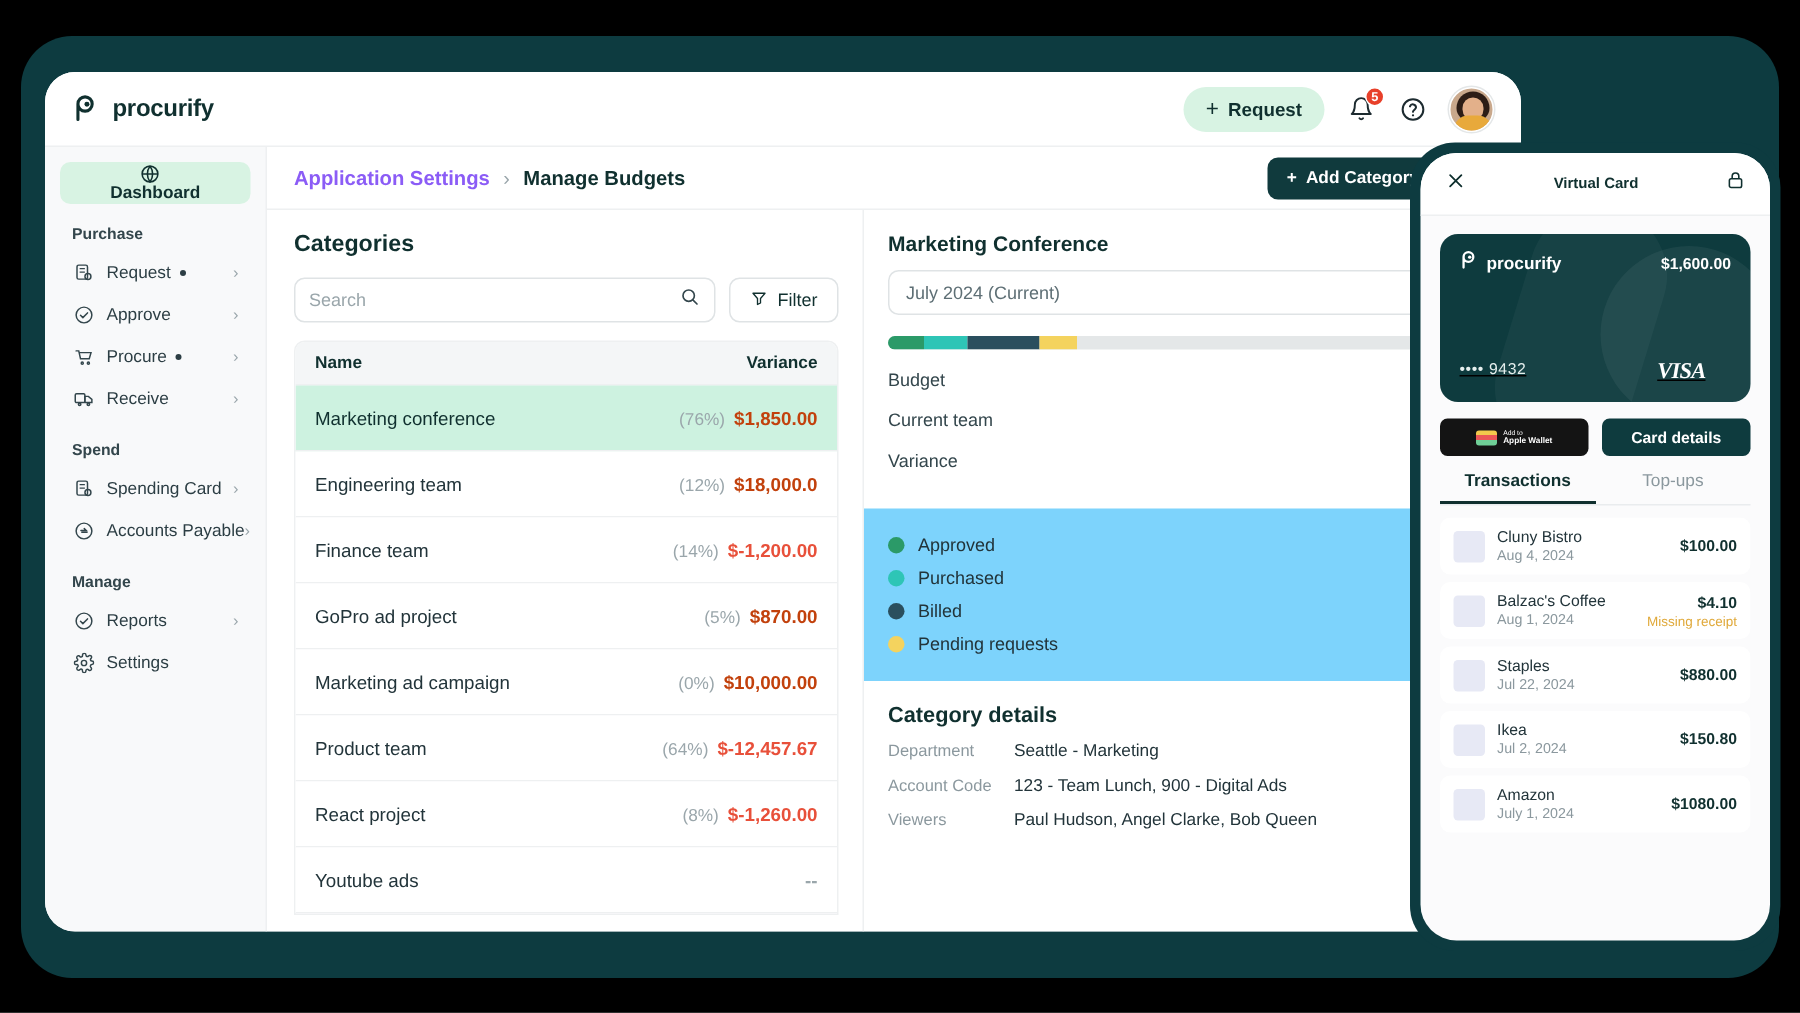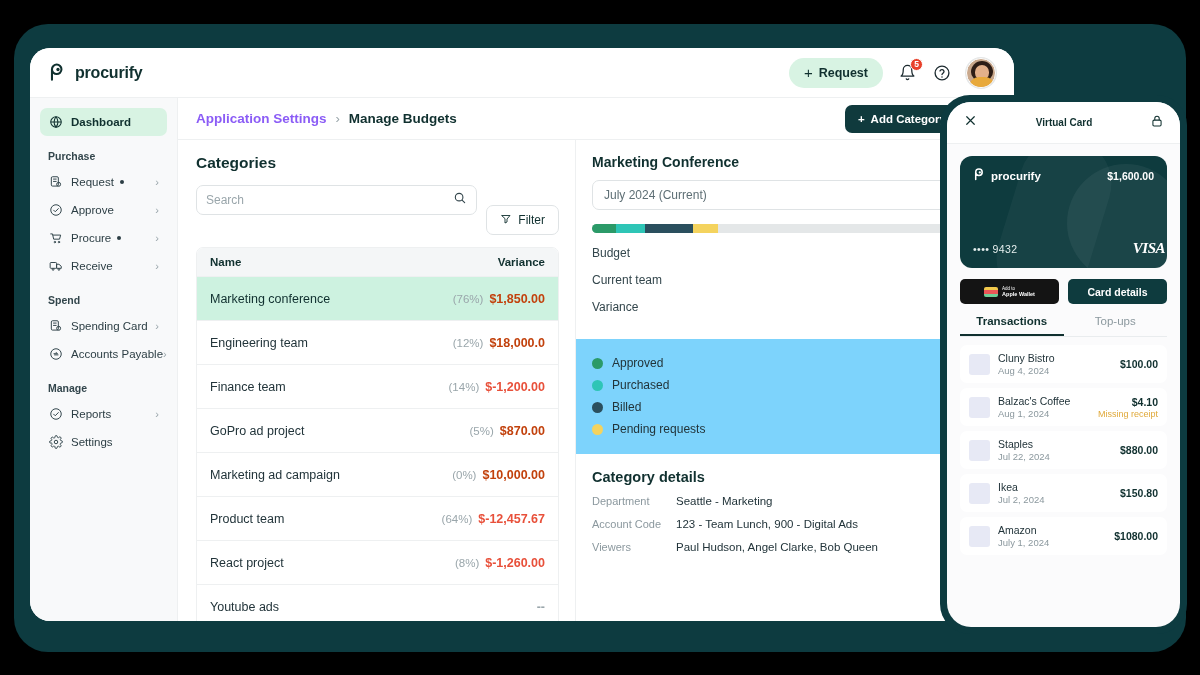--- a/index.html
+++ b/index.html
@@ -81,21 +81,21 @@
     background: #f8f9fa;
     padding: 10px 0 0 0;
     border-right: 1px solid #eef0f1;
   }
   .side-item {
     display: flex; align-items: center;
     height: 28px; margin: 0 10px; padding: 0 8px;
     border-radius: 7px; cursor: pointer;
     font-size: 11.5px; color: #2c3e44; font-weight: 500;
   }
-  .side-item.active { background: #d8f3e3; font-weight: 600; color:#10302f; }
+  .side-item.active { background: #d8f3e3; font-weight: 600; color:#10302f;flex-direction:column; }
   .side-ico { width: 15px; flex: 0 0 15px; margin-right: 8px;
               display:flex; align-items:center; justify-content:center; }
   .side-label { white-space: nowrap; }
   .dot-mark { width: 4px; height: 4px; border-radius: 50%; background: #2c3e44; margin-left: 6px; }
   .chev { margin-left: auto; color: #9aa6ab; font-size: 11px; line-height: 1; }
   .side-group {
     font-size: 10.5px; font-weight: 700; color: #33464c;
     padding: 0 18px; margin: 14px 0 6px;
   }
 
@@ -142,21 +142,21 @@
   .search-input {
     flex: 1; border: none; outline: none; font-size: 12px;
     font-family: inherit; color: #10302f; background: transparent;
   }
   .search-input::placeholder { color: #9aa6ab; }
   .filter-btn {
     height: 30px; padding: 0 13px; border-radius: 7px;
     border: 1px solid #dfe3e5; background: #fff;
     display: flex; align-items: center; gap: 6px;
     font-size: 12px; color: #10302f; font-weight: 500;
-    font-family: inherit; cursor: pointer; margin-top: 20px;
+    font-family: inherit; cursor: pointer;
   }
 
   .tbl { border: 1px solid #eef0f1; border-radius: 7px 7px 0 0; overflow: hidden; }
   .tbl-head {
     display: flex; height: 29px; align-items: center;
     background: #f4f6f7; padding: 0 13px;
     border-bottom: 1px solid #eef0f1;
   }
   .th { font-size: 11.5px; font-weight: 700; color: #10302f; }
   .th-right { margin-left: auto; }
@@ -236,22 +236,22 @@
   }
   .vcard-swoosh {
     position: absolute; left: 48px; top: -20px;
     width: 92px; height: 170px; transform: rotate(17deg);
     background: rgba(255,255,255,.04); border-radius: 46px;
   }
   .vc-top { display: flex; align-items: center; position: relative; z-index: 2; }
   .vc-brand { display: flex; align-items: center; gap: 5px; }
   .vc-brand-name { color: #fff; font-size: 11.5px; font-weight: 700; }
   .vc-amt { margin-left: auto; color: #fff; font-size: 10.5px; font-weight: 600; }
-  .vc-bot { position: absolute; left: 13px; right: 2px; bottom: 11px;
-            display: flex; align-items: center; z-index: 2; }
+  .vc-bot { position: absolute; left: 13px; right: 30px; bottom: 11px;
+            display: flex; align-items: flex-start; z-index: 2; text-decoration: underline; }
   .vc-num { color: #e6efee; font-size: 10.5px; letter-spacing: .4px; }
   .vc-visa { margin-left: auto; color: #fff; font-size: 15px; font-weight: 700;
              font-style: italic; letter-spacing: -.5px; font-family: "Liberation Serif", serif; }
 
   .ph-btns { display: flex; gap: 9px; margin-top: 11px; }
   .wallet-btn {
     flex: 1; height: 25px; border-radius: 5px; background: #141414;
     display: flex; align-items: center; justify-content: center; gap: 4px;
     cursor: pointer;
   }

